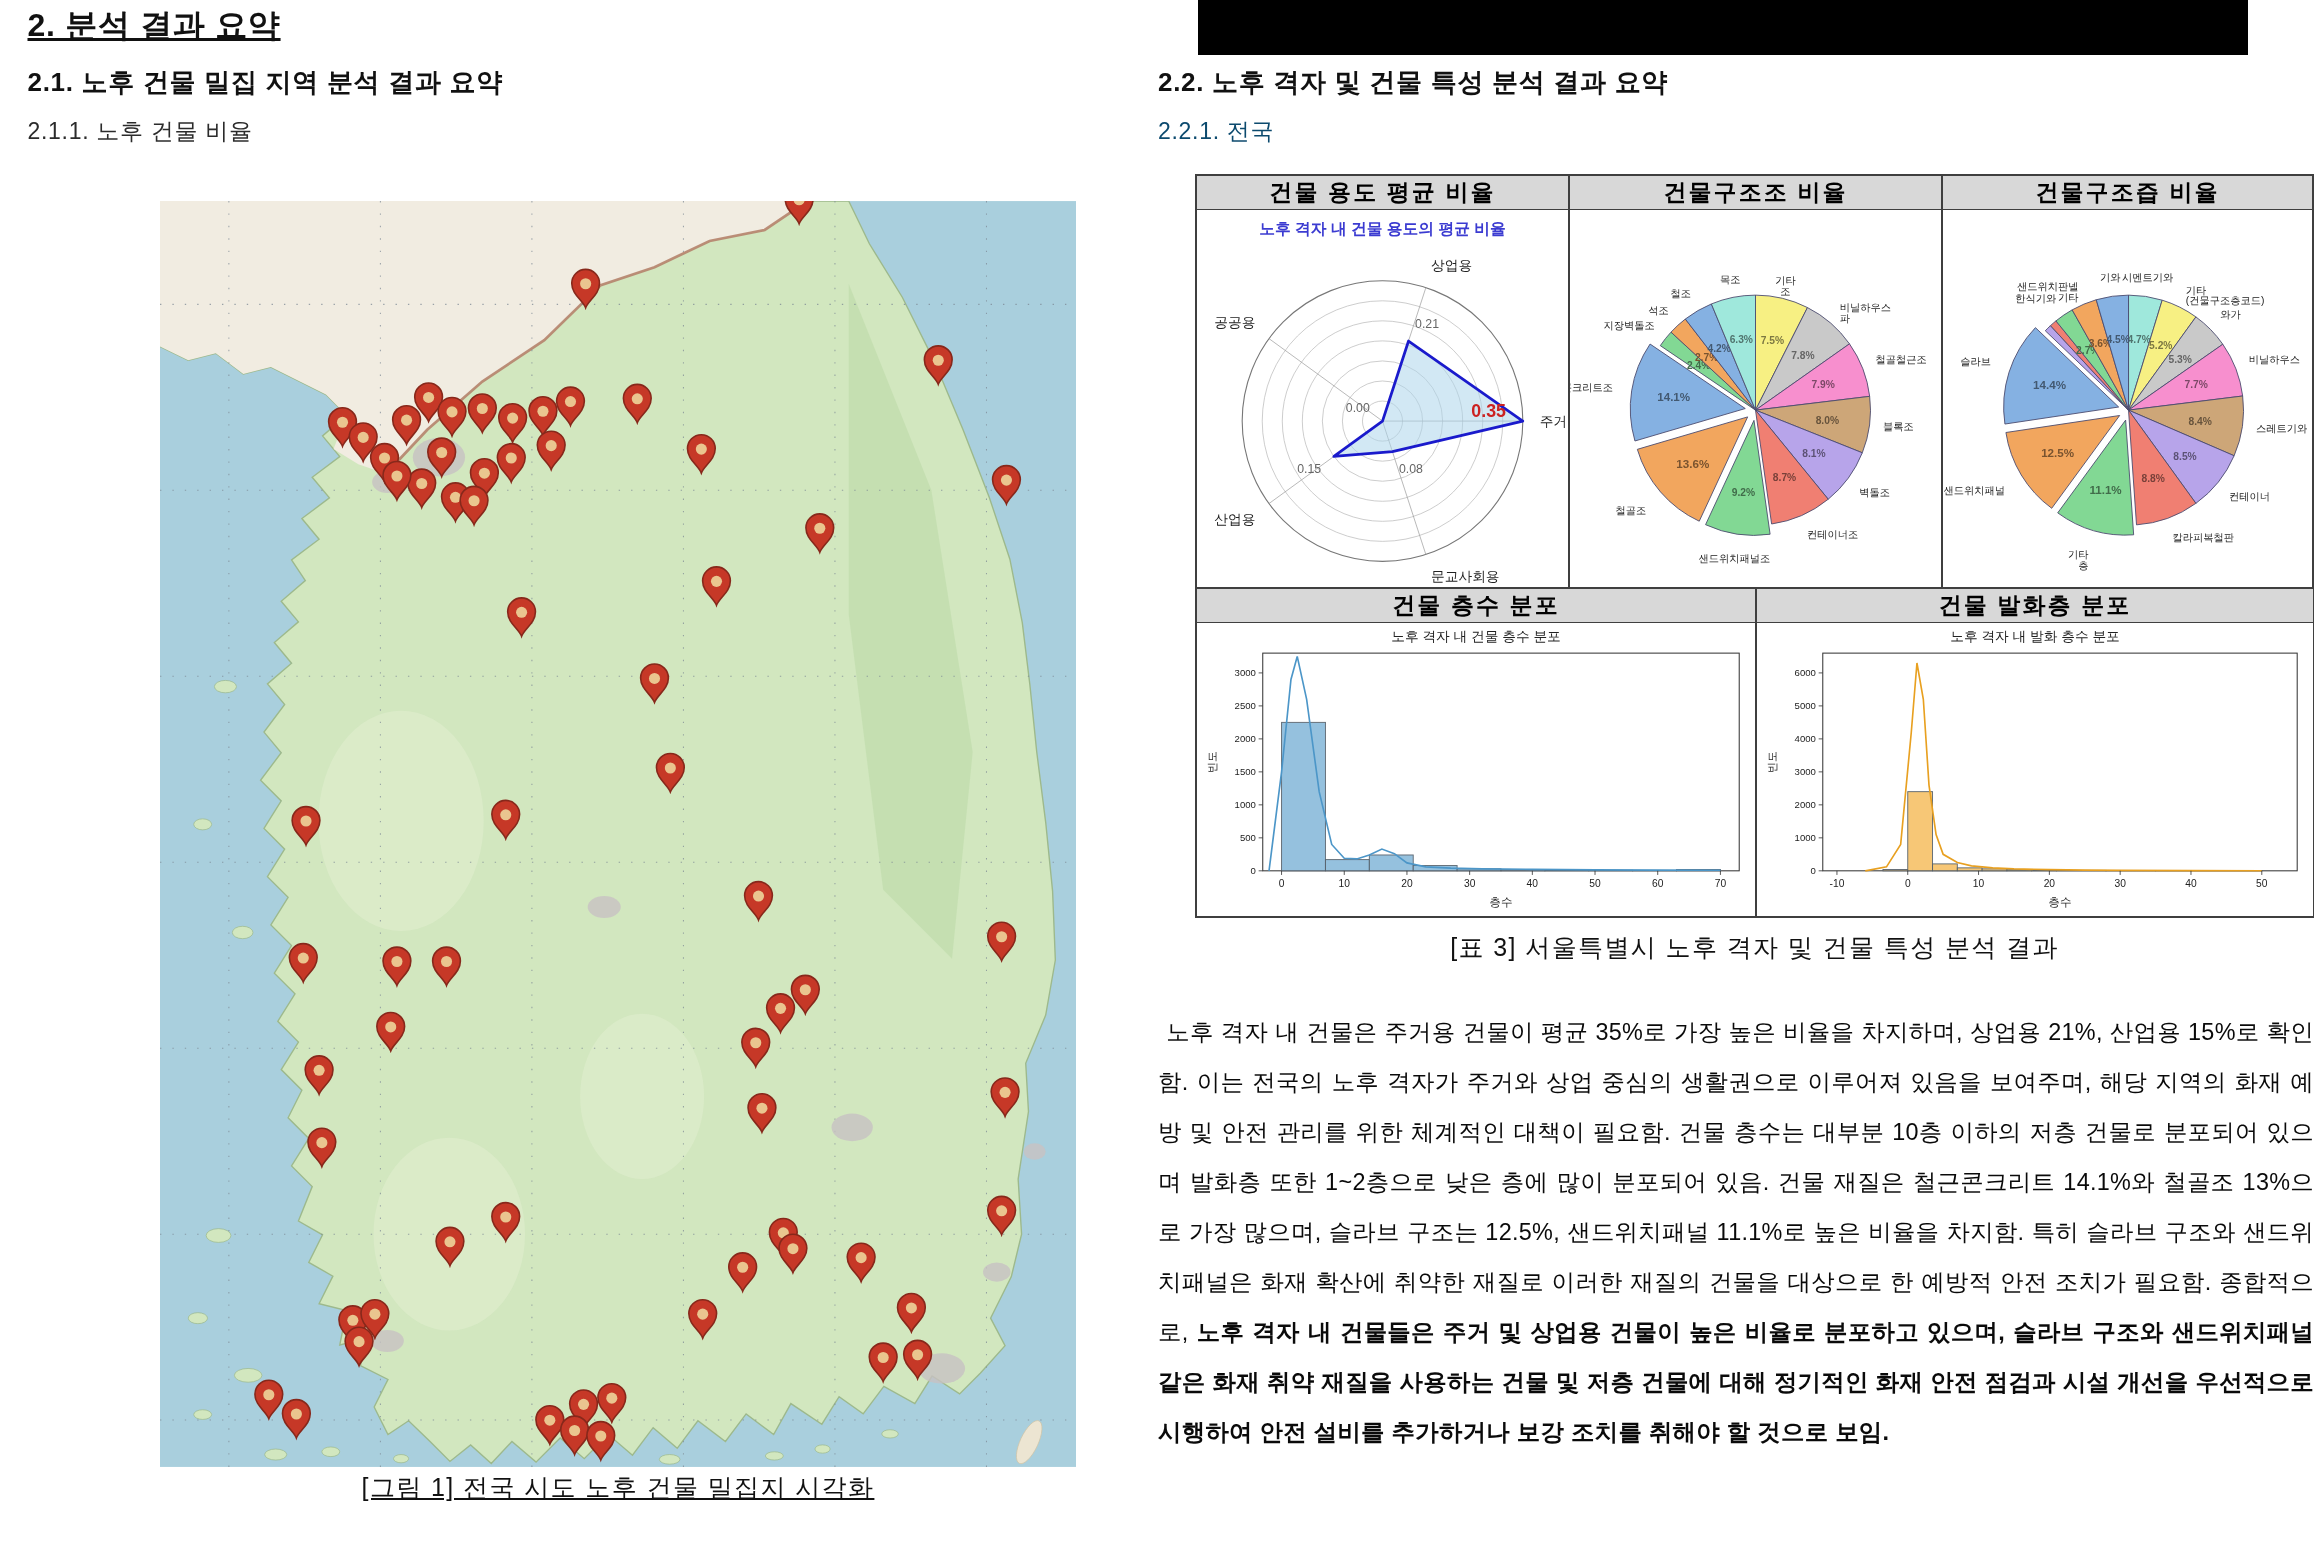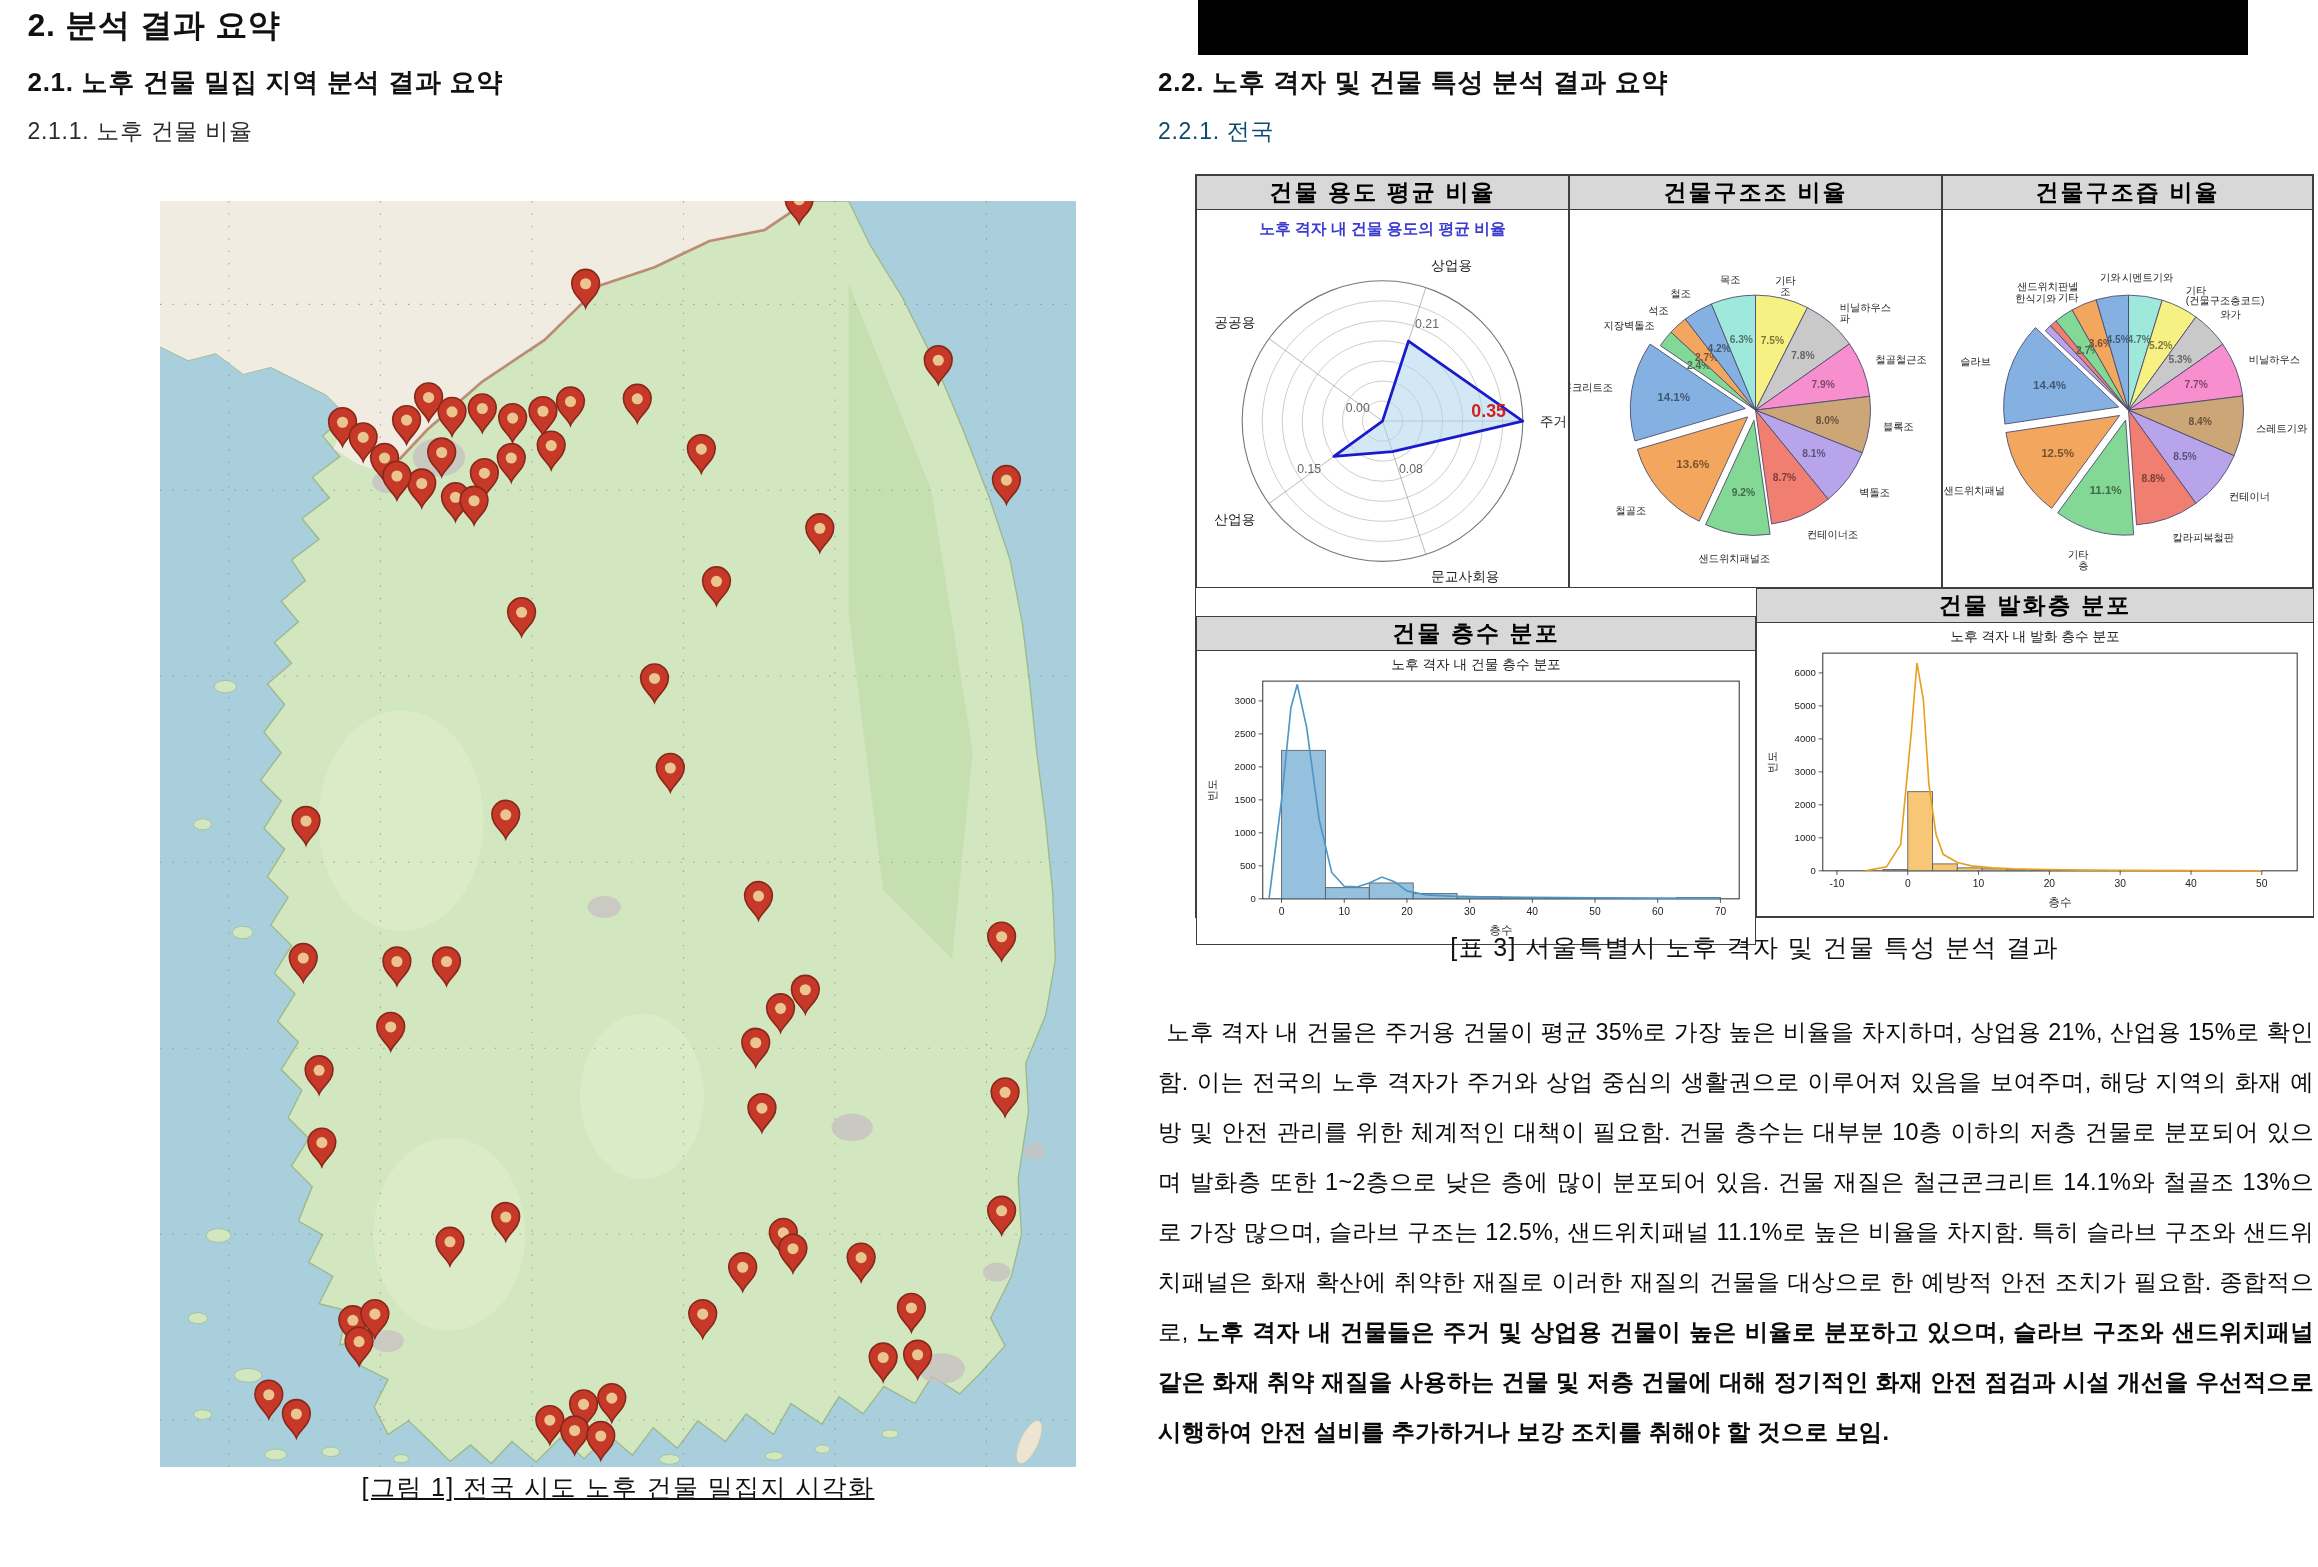--- a/index.html
+++ b/index.html
@@ -1,37 +1,37 @@
 <!DOCTYPE html>
 <html style="font-size:11px"><head>
 <meta charset="utf-8">
 <style>
   html,body{margin:0;padding:0;background:#fff;}
   #canvas{position:relative;width:2319px;height:1567px;background:#ffffff;
           font-family:"Liberation Sans",sans-serif;color:#111;overflow:hidden;}
   .abs{position:absolute;}
-  .h1{left:27.5px;top:4.1px;font-size:32px;font-weight:bold;letter-spacing:0.7px;}
+  .h1{left:27.5px;top:4.1px;font-size:32px;font-weight:bold;letter-spacing:0.7px;text-decoration:underline;}
   .h2L{left:27.5px;top:65px;font-size:26px;font-weight:bold;letter-spacing:0.7px;}
   .h3L{left:27.5px;top:116px;font-size:23px;color:#2b2b2b;letter-spacing:0.7px;text-align:right;}
   .h2R{left:1158px;top:65px;font-size:26px;font-weight:bold;letter-spacing:0.7px;text-align:center;}
   .h3R{left:1158px;top:116px;font-size:23px;color:#0c4a6e;letter-spacing:0.7px;}
   #redact{left:1198px;top:0px;width:1050px;height:55px;background:#000;}
   #map-wrap{left:160px;top:201px;width:916px;height:1266px;}
   #map-caption{left:160px;top:1471px;width:916px;text-align:center;font-size:25px;letter-spacing:1.4px;color:#111;text-decoration:underline;}
   #table-wrap{left:1195px;top:174px;width:1119px;height:744px;border:1.4px solid #3f3f3f;box-sizing:border-box;}
   .panel{position:absolute;border:1px solid #3f3f3f;box-sizing:border-box;background:#fff;}
   .panel-hd{position:absolute;left:0;right:0;top:0;height:33px;background:#d8d8d8;
             border-bottom:1.4px solid #3f3f3f;font-weight:bold;font-size:23px;text-align:center;
             line-height:32px;letter-spacing:2.1px;color:#000;}
   .panel-bd{position:absolute;left:0;right:0;top:34px;bottom:0;}
   .panel-bd svg{width:100%;height:100%;display:block;}
   #p0{left:0;top:0;width:373px;height:413px;}
   #p1{left:373px;top:0;width:373px;height:413px;}
   #p2{left:746px;top:0;width:371px;height:413px;}
-  #p3{left:0;top:413px;width:560px;height:329px;margin-top:28px;}
+  #p3{left:0;top:413px;width:560px;height:329px;}
   #p4{left:560px;top:413px;width:558px;height:329px;}
   #table-caption{left:1195px;top:931px;width:1119px;text-align:center;font-size:25px;letter-spacing:1.4px;}
   #paragraph{left:1158px;top:1007px;width:1156px;font-size:23.4px;line-height:50px;
              text-align:justify;letter-spacing:0.3px;color:#0a0a0a;text-indent:8.3px;}
   #paragraph .bold{font-weight:bold;}
   text{font-family:"Liberation Sans",sans-serif;}
 </style>
 </head>
 <body>
 

